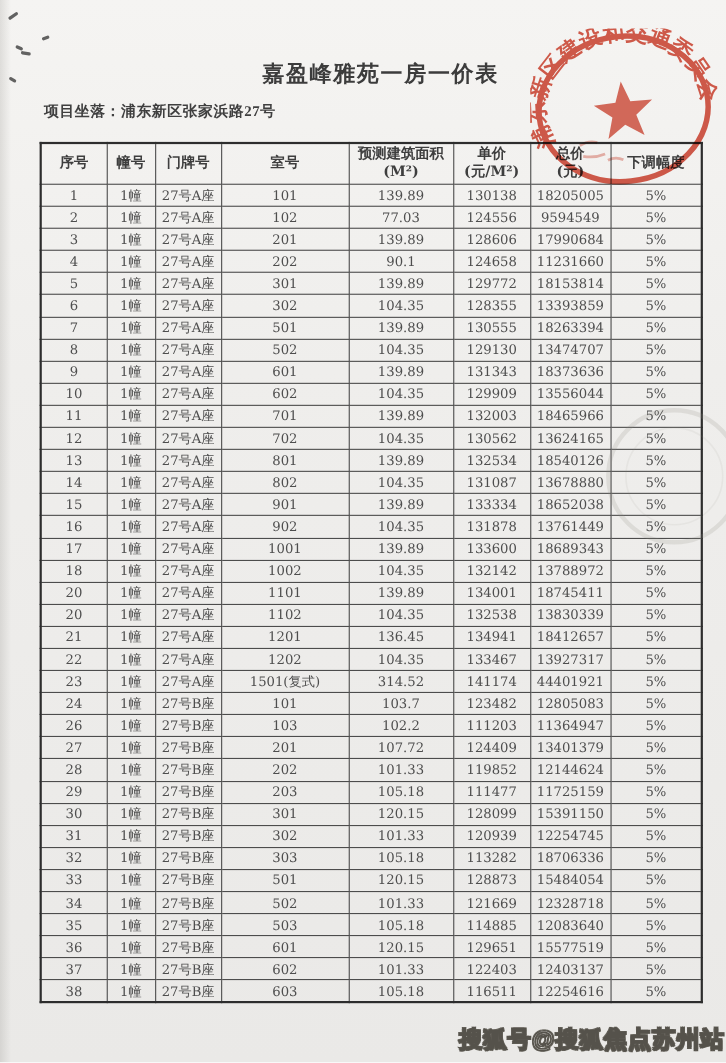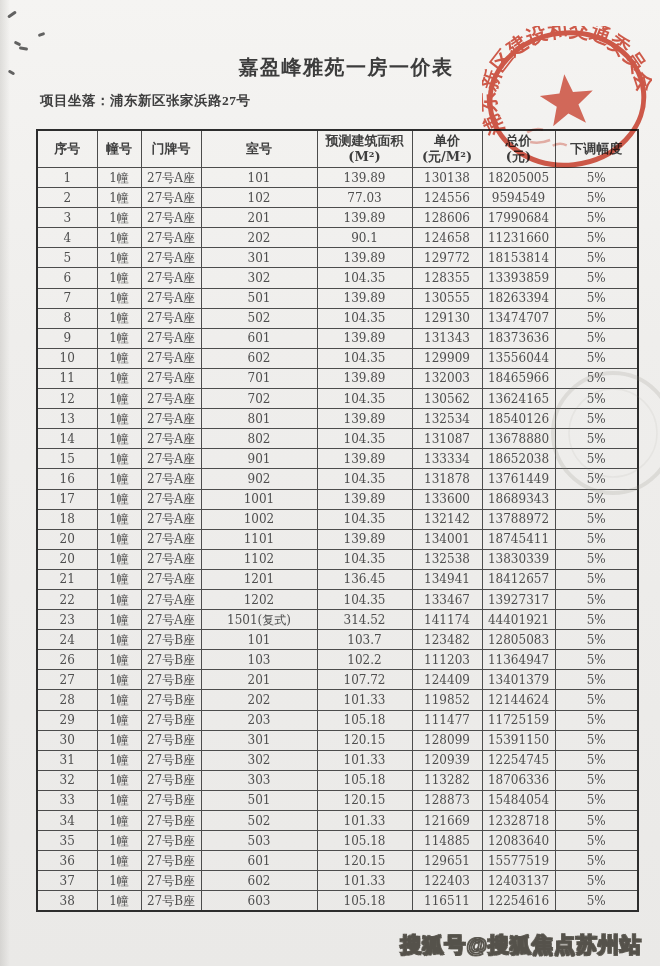--- a/index.html
+++ b/index.html
@@ -57,21 +57,21 @@
   }
   .stamp{
     position:absolute;left:482px;top:26px;width:170px;height:150px;
     mix-blend-mode:multiply;pointer-events:none;
   }
   .faint-stamp{
     position:absolute;left:548px;top:368px;width:130px;height:130px;
     opacity:.18;pointer-events:none;
   }
   .watermark{
-    position:absolute;right:18px;bottom:7px;
+    position:absolute;right:1px;bottom:7px;
     font-size:21px;font-weight:bold;letter-spacing:1px;
     color:#fdfdfb;
     -webkit-text-stroke:1.3px #55524b;
     text-shadow:1px 1px 0 #6a675f,-1px -1px 0 #6a675f,1px -1px 0 #6a675f,-1px 1px 0 #6a675f;
     font-family:"Liberation Sans","DejaVu Sans",sans-serif;
     text-align:right;
   }
 </style>
 </head>
 <body>

